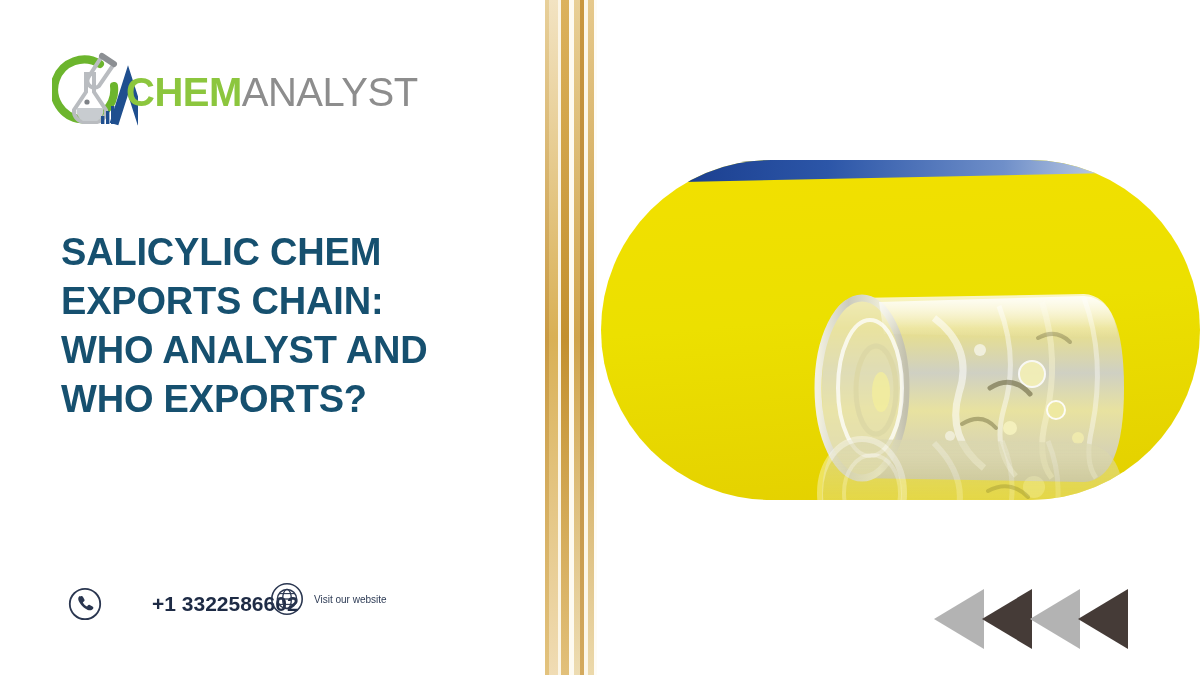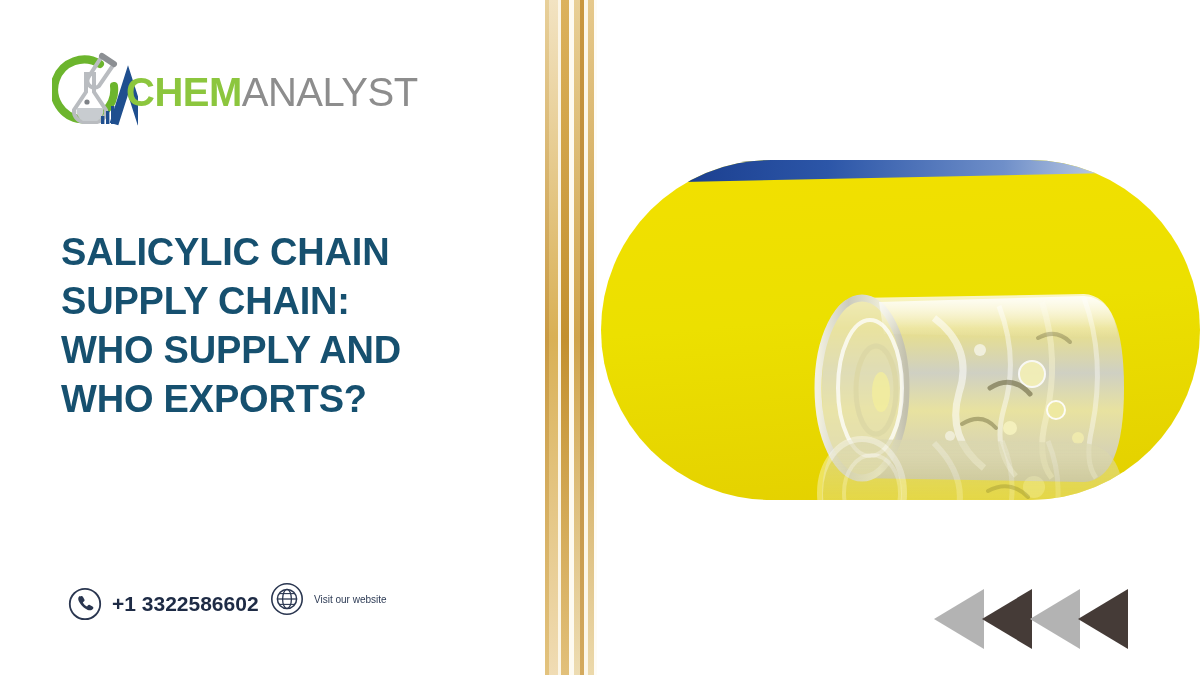--- a/index.html
+++ b/index.html
@@ -63,21 +63,21 @@
     position: absolute; left: 183px; top: 118px; width: 350px; height: 220px;
   }
   #jar-reflection {
     position: absolute; left: 183px; top: 275px; width: 350px; height: 130px;
     opacity: .72;
   }
 
   
   #footer { position: absolute; left: 68px; top: 582px; height: 46px; }
   .contact { position: absolute; display: flex; align-items: center; }
-  #contact-phone { left: 0; top: 5px; }
+  #contact-phone { left: 0; top: 5px; gap: 40px; }
   #contact-web  { left: 202px; top: 0; }
   .circ-icon {
     width: 34px; height: 34px; flex: 0 0 34px;
   }
   #phone-number {
     margin-left: 10px;
     color: #1e2b45; font-size: 21px; font-weight: 700; white-space: nowrap;
   }
   #web-block { margin-left: 10px; }
   #web-label { color: #2d3b55; font-size: 10px; line-height: 19px; white-space: nowrap; }
@@ -113,23 +113,23 @@
       <rect x="49" y="64" width="3.4" height="8" fill="#1f4f8f"></rect>
       <rect x="54" y="59" width="3.4" height="13" fill="#1f4f8f"></rect>
       <rect x="59" y="54" width="3.4" height="18" fill="#1f4f8f"></rect>
     </svg>
     <div id="logo-text">
       <span class="chem">CHEM</span><span class="analyst">ANALYST</span>
     </div>
   </div>
 
   <h1 id="headline">
-    <span class="ln">SALICYLIC CHAIN</span>
-    <span class="ln">SUPPLY CHAIN:</span>
-    <span class="ln">WHO SUPPLY AND</span>
+    <span class="ln">SALICYLIC CHEM</span>
+    <span class="ln">EXPORTS CHAIN:</span>
+    <span class="ln">WHO ANALYST AND</span>
     <span class="ln">WHO EXPORTS?</span>
   </h1>
 
   <div id="stripes">
     <div class="stripe" style="left:0px;  width:4px;  background:linear-gradient(180deg,#e8d09a,#c99a43,#e3c37e);"></div>
     <div class="stripe" style="left:4px;  width:9px;  background:linear-gradient(180deg,#f2e3c2,#d9b055,#f0dcb4);"></div>
     <div class="stripe" style="left:13px; width:3px;  background:#fbf5e6;"></div>
     <div class="stripe" style="left:16px; width:8px;  background:linear-gradient(180deg,#dcb25d,#c3902f,#e2c07a);"></div>
     <div class="stripe" style="left:24px; width:5px;  background:#fdfaf1;"></div>
     <div class="stripe" style="left:29px; width:6px;  background:linear-gradient(180deg,#e8cf96,#cfa34a,#eddcb2);"></div>

